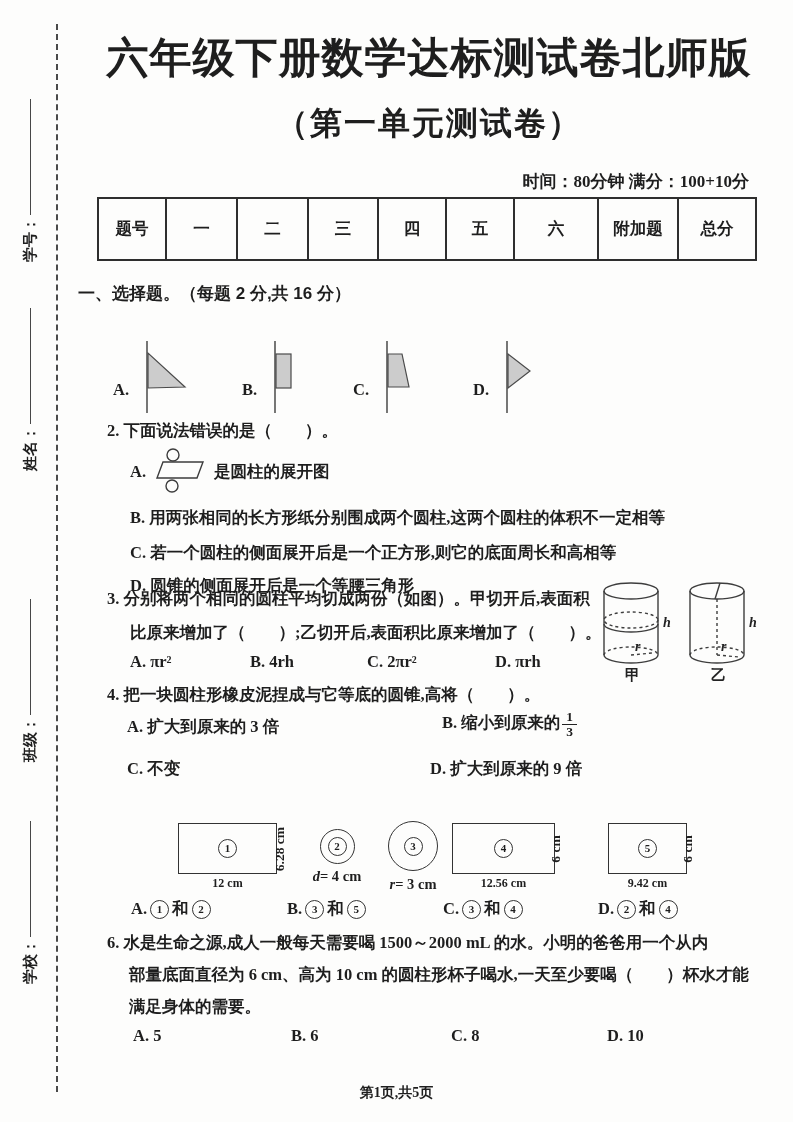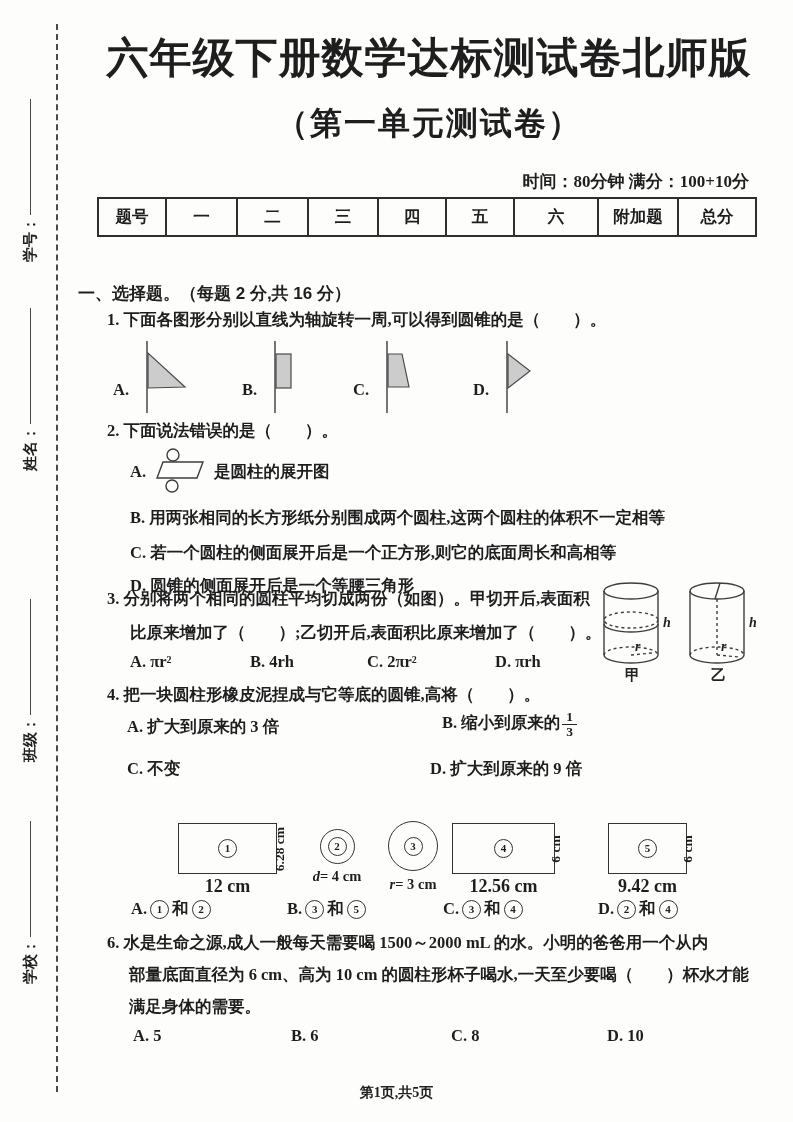--- a/index.html
+++ b/index.html
@@ -16,21 +16,21 @@
   
   .main{position:absolute;left:95px;top:0;width:668px;height:1122px;}
   .title{margin:0;position:absolute;top:30px;left:0;width:100%;text-align:center;
          font-size:42px;font-weight:700;letter-spacing:1px;}
   .subtitle{position:absolute;top:102px;left:0;width:100%;text-align:center;
             font-size:32px;font-weight:700;letter-spacing:2px;}
   .info-line{position:absolute;top:170px;right:14px;font-size:17px;font-weight:600;}
   
   .score-table{position:absolute;top:197px;left:2px;border-collapse:collapse;table-layout:fixed;}
   .score-table th,.score-table td{border:2px solid #2e2e2e;text-align:center;
-         font-family:"Liberation Sans",sans-serif;font-weight:700;font-size:16.5px;padding:0;}
+         font-family:"Liberation Sans",sans-serif;font-weight:700;font-size:16.5px;padding:12px;}
   .score-table tr:first-child th{height:36px;}
   .score-table tr:last-child td{height:34px;}
   .sec-head{position:absolute;top:282px;left:-17px;font-family:"Liberation Sans",sans-serif;
             font-weight:700;font-size:17px;}
   .qtext{position:absolute;font-size:16.5px;font-weight:600;white-space:nowrap;}
   .opt{position:absolute;font-size:16.5px;font-weight:600;white-space:nowrap;}
   svg{display:block;}
   .fig-stroke{stroke:#3d3d3d;stroke-width:1.4;fill:none;}
   .fig-fill{stroke:#4a4a4a;stroke-width:1.2;fill:#ccc;}
   
@@ -54,21 +54,21 @@
   .q5figs{position:absolute;top:815px;left:0;width:668px;height:96px;}
   .mat{position:absolute;}
   .mat-rect{position:relative;border:1.6px solid #333;display:flex;align-items:center;
             justify-content:center;background:#fdfdfc;}
   .cnum{display:inline-flex;align-items:center;justify-content:center;width:17px;height:17px;
         border:1.3px solid #333;border-radius:50%;font-size:11px;font-weight:600;line-height:1;
         background:#fdfdfc;}
   .side-label{position:absolute;top:50%;left:100%;transform:translate(-42%,-50%) rotate(-90deg);
               white-space:nowrap;font-size:13.5px;font-weight:600;}
   .bot-label{position:absolute;top:calc(100% + 3px);left:-10px;width:calc(100% + 20px);
-             text-align:center;font-size:18px;font-weight:600;white-space:nowrap;}
+             text-align:center;font-size:12px;font-weight:600;white-space:nowrap;}
   .mat-circ{border:1.6px solid #333;border-radius:50%;display:flex;align-items:center;
             justify-content:center;background:#fdfdfc;}
   .circ-col{display:flex;flex-direction:column;align-items:center;}
   .dim-label{font-size:14.5px;font-weight:600;white-space:nowrap;}
   .q5opt{position:absolute;display:flex;align-items:center;gap:3px;font-size:16.5px;font-weight:600;}
   .footer{position:absolute;top:1084px;left:0;width:100%;text-align:center;font-size:14px;
           font-weight:600;}
 </style>
 </head>
 <body>
@@ -121,21 +121,20 @@
         <th>五</th>
         <th>六</th>
         <th>附加题</th>
         <th>总分</th>
       </tr>
     </tbody>
       </table>
 
     <div class="sec-head">一、选择题。（每题 2 分,共 16 分）</div>
 
-    <div class="qtext" style="top:309px;left:12px">1. 下面各图形分别以直线为轴旋转一周,可以得到圆锥的是（　　）。</div>
     <div class="q1figs">
       <div class="q1fig" style="left:18px;top:28px">
         <span>A.</span>
         <svg width="58" height="74" viewBox="0 0 58 74" style="margin-top:-26px">
           <line class="fig-stroke" x1="13" y1="1" x2="13" y2="73"></line>
           <polygon class="fig-fill" points="14,13 14,48 51,47"></polygon>
         </svg>
       </div>
       <div class="q1fig" style="left:147px;top:28px">
         <span>B.</span>

